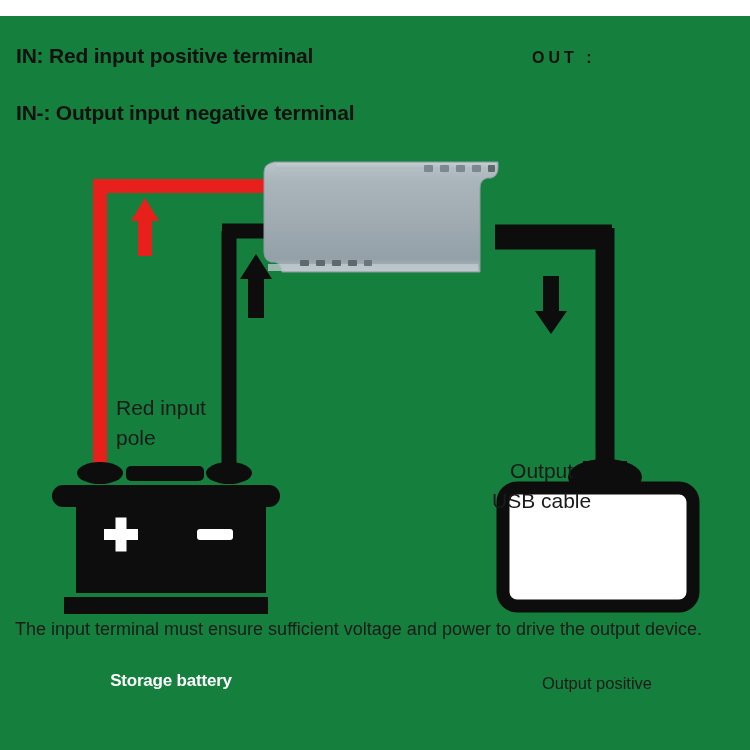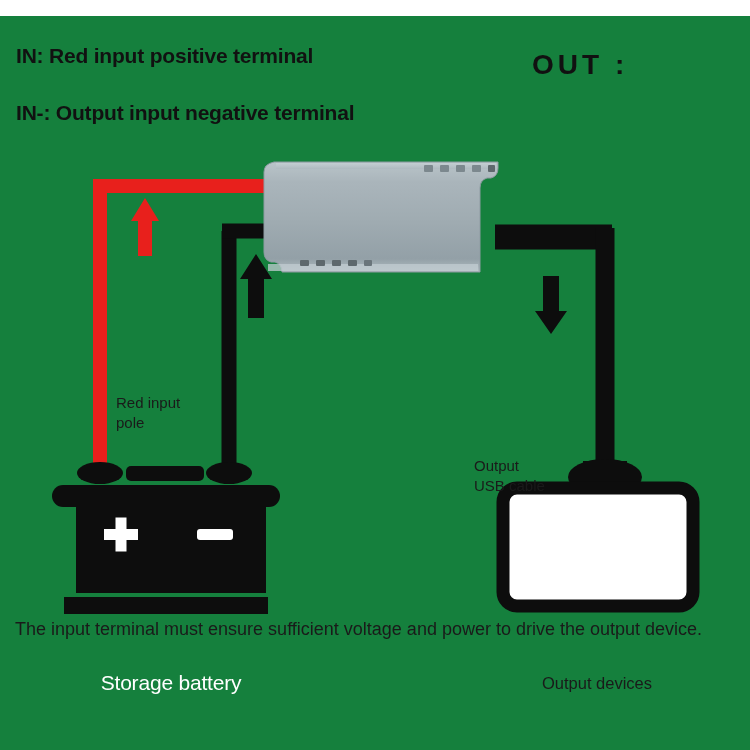--- a/index.html
+++ b/index.html
@@ -21,51 +21,51 @@
   
   .hdr {
     position: absolute;
     font-weight: bold;
     color: #111111;
     white-space: nowrap;
     letter-spacing: -0.2px;
   }
   #hdr-in-pos  { left: 16px;  top: 28px;  font-size: 21px; }
   #hdr-in-neg  { left: 16px;  top: 85px;  font-size: 21px; }
-  #hdr-out     { left: 532px; top: 33px;  font-size: 28px; letter-spacing: 4px; }
+  #hdr-out     { left: 532px; top: 33px;  font-size: 16px; letter-spacing: 4px; }
   #hdr-usb     { left: 472px; top: 85px;  font-size: 21px; }
 
   
   #diagram {
     position: absolute;
     left: 0; top: 120px;
     width: 750px; height: 480px;
   }
   #diagram svg { display: block; }
 
   
   .dlabel {
     position: absolute;
-    font-size: 15px;
-    line-height: 20px;
+    font-size: 21px;
+    line-height: 30px;
     color: #1a1a1a;
     white-space: pre-line;
   }
   #lbl-red   { left: 116px; top: 257px; }
   #lbl-black { left: 243px; top: 320px; }
-  #lbl-usb   { left: 474px; top: 320px; }
+  #lbl-usb   { left: 492px; top: 320px; text-align: center; }
 
   #lbl-battery {
     position: absolute;
     left: 76px; top: 535px;
     width: 190px;
     text-align: center;
     color: #ffffff;
-    font-size: 21px;
-    font-weight: normal;
+    font-size: 17px;
+    font-weight: bold;
     letter-spacing: -0.2px;
   }
   #lbl-outdev {
     position: absolute;
     left: 512px; top: 538px;
     width: 170px;
     text-align: center;
     color: #1a1a1a;
     font-size: 16.5px;
   }
@@ -212,19 +212,19 @@
 
     <div id="lbl-red" class="dlabel">Red input
 pole</div>
 
 
     <div id="lbl-usb" class="dlabel">Output
 USB cable</div>
 
     <div id="lbl-battery">Storage battery</div>
 
-    <div id="lbl-outdev">Output devices</div>
+    <div id="lbl-outdev">Output positive</div>
   </div>
 
   <div id="note-1" class="note">The input terminal must ensure sufficient voltage and power to drive the output device.</div>
 
 
 </div>
 
 </body></html>

